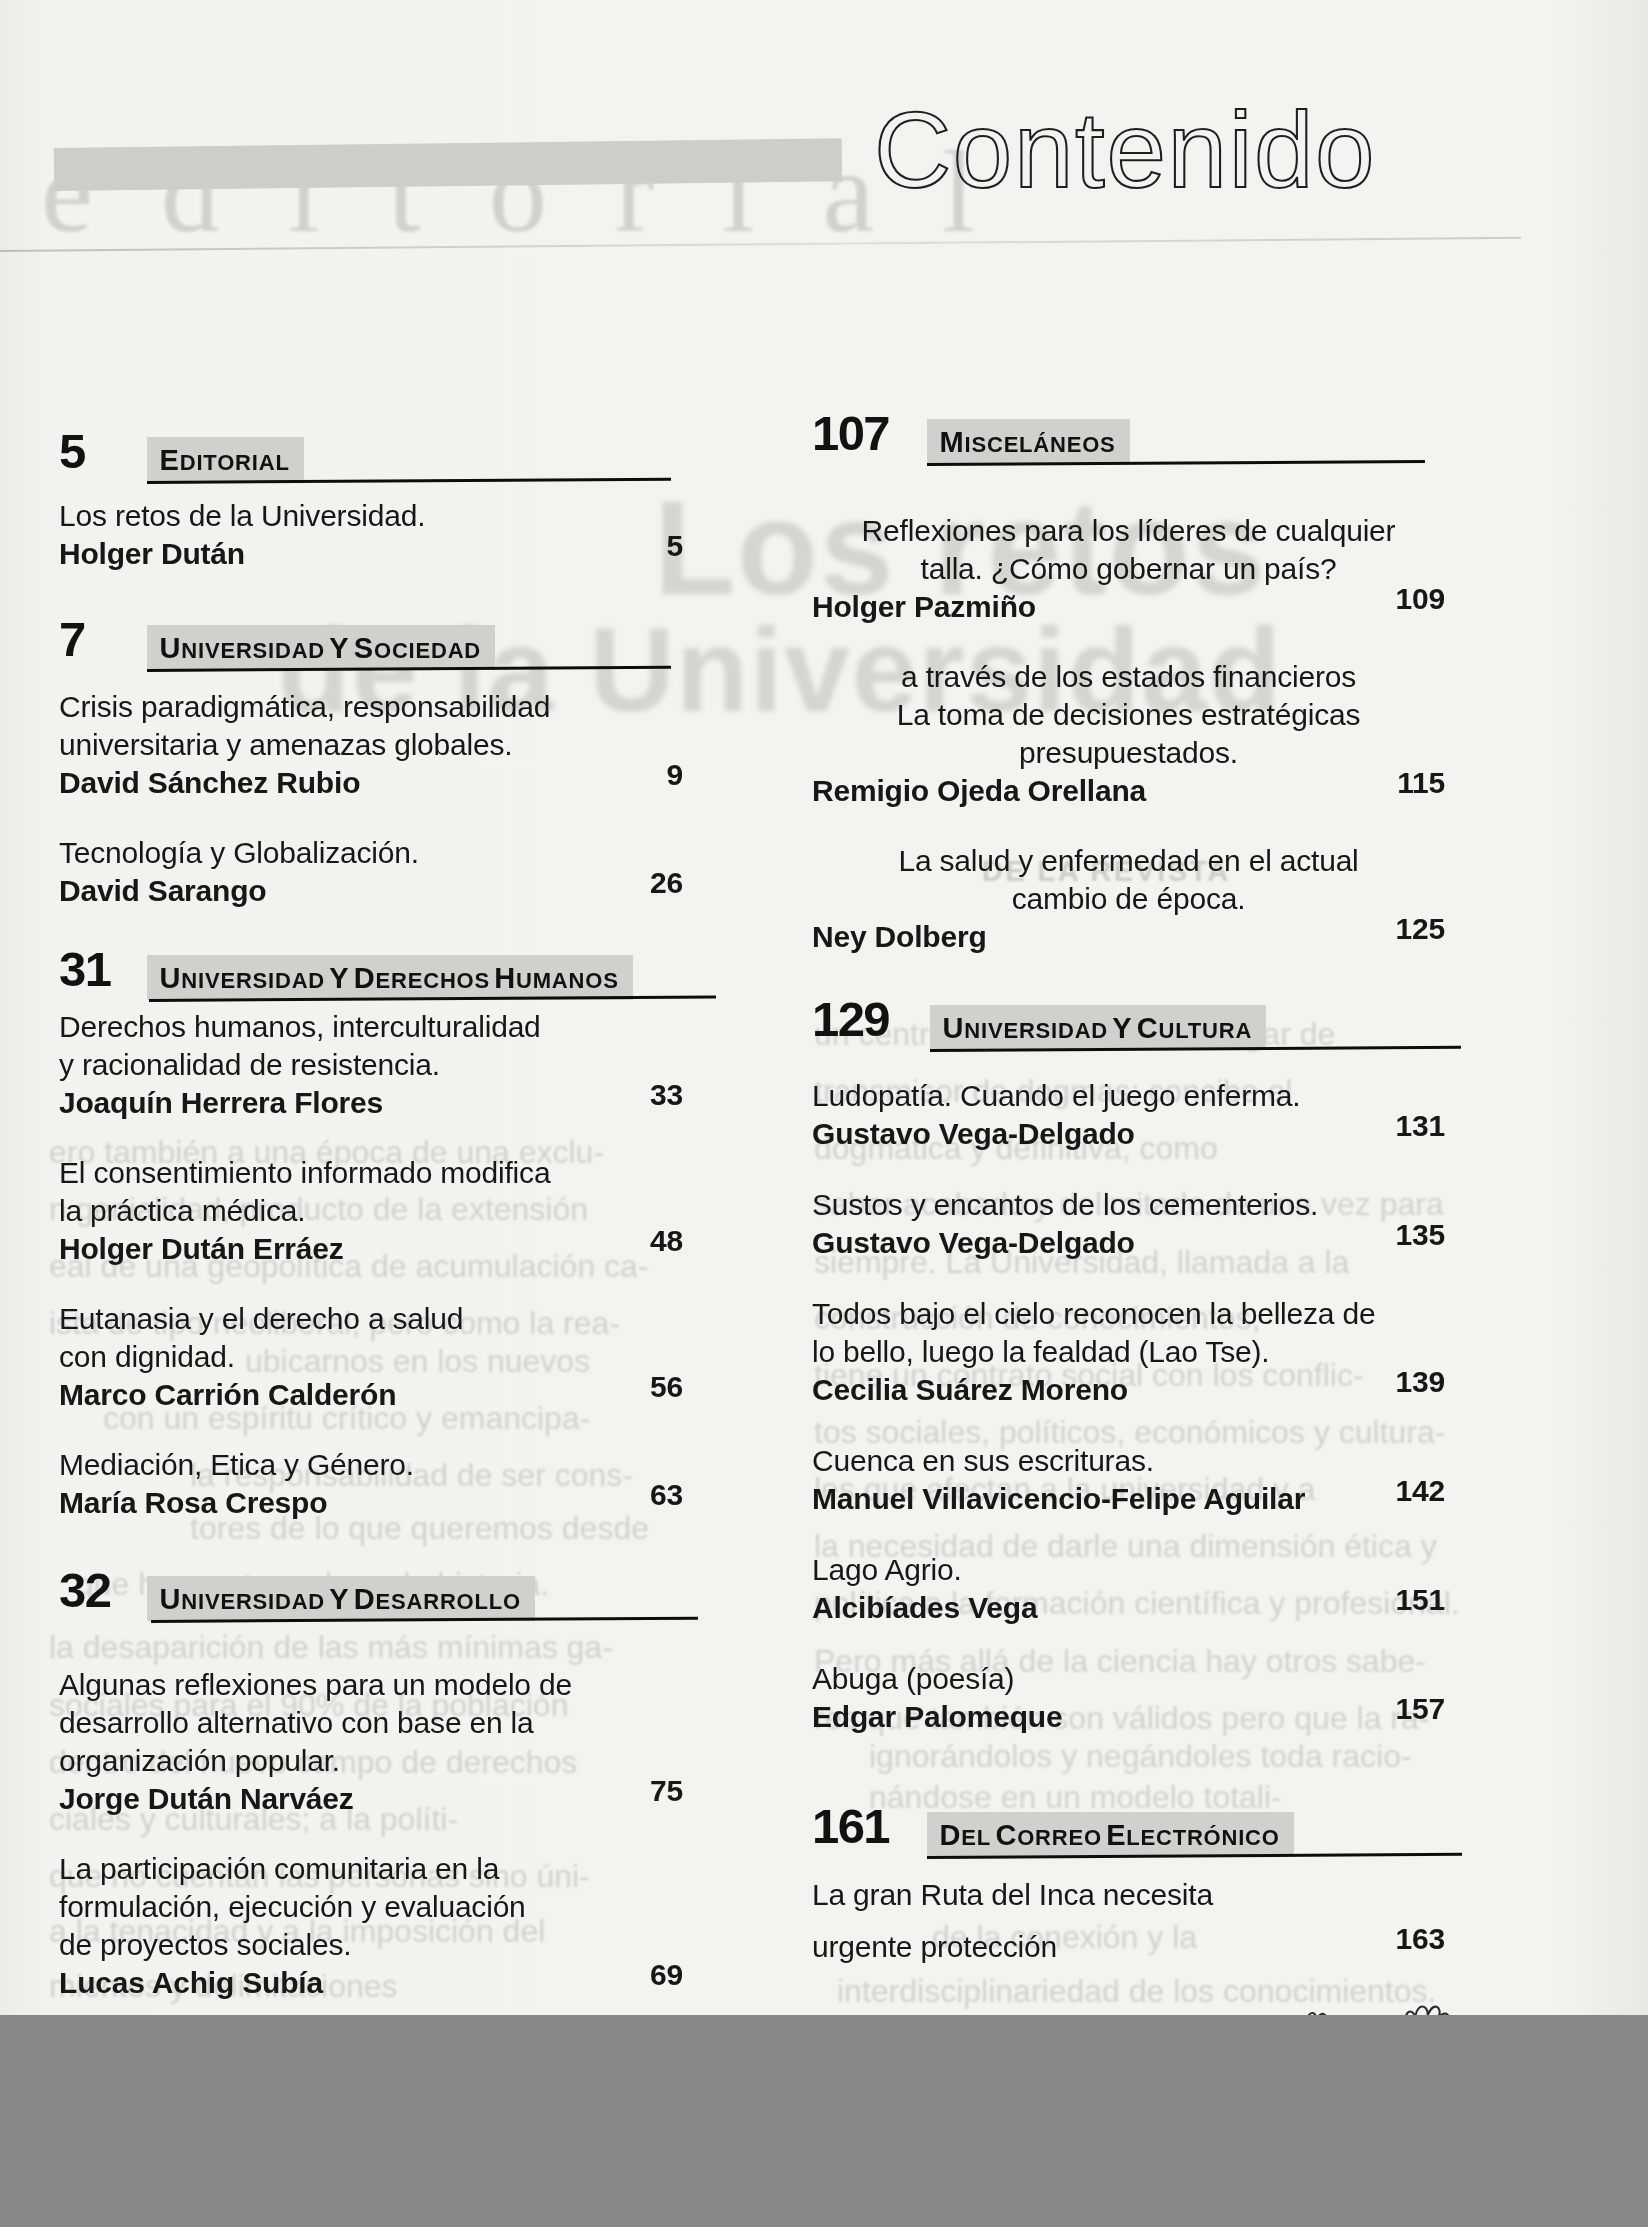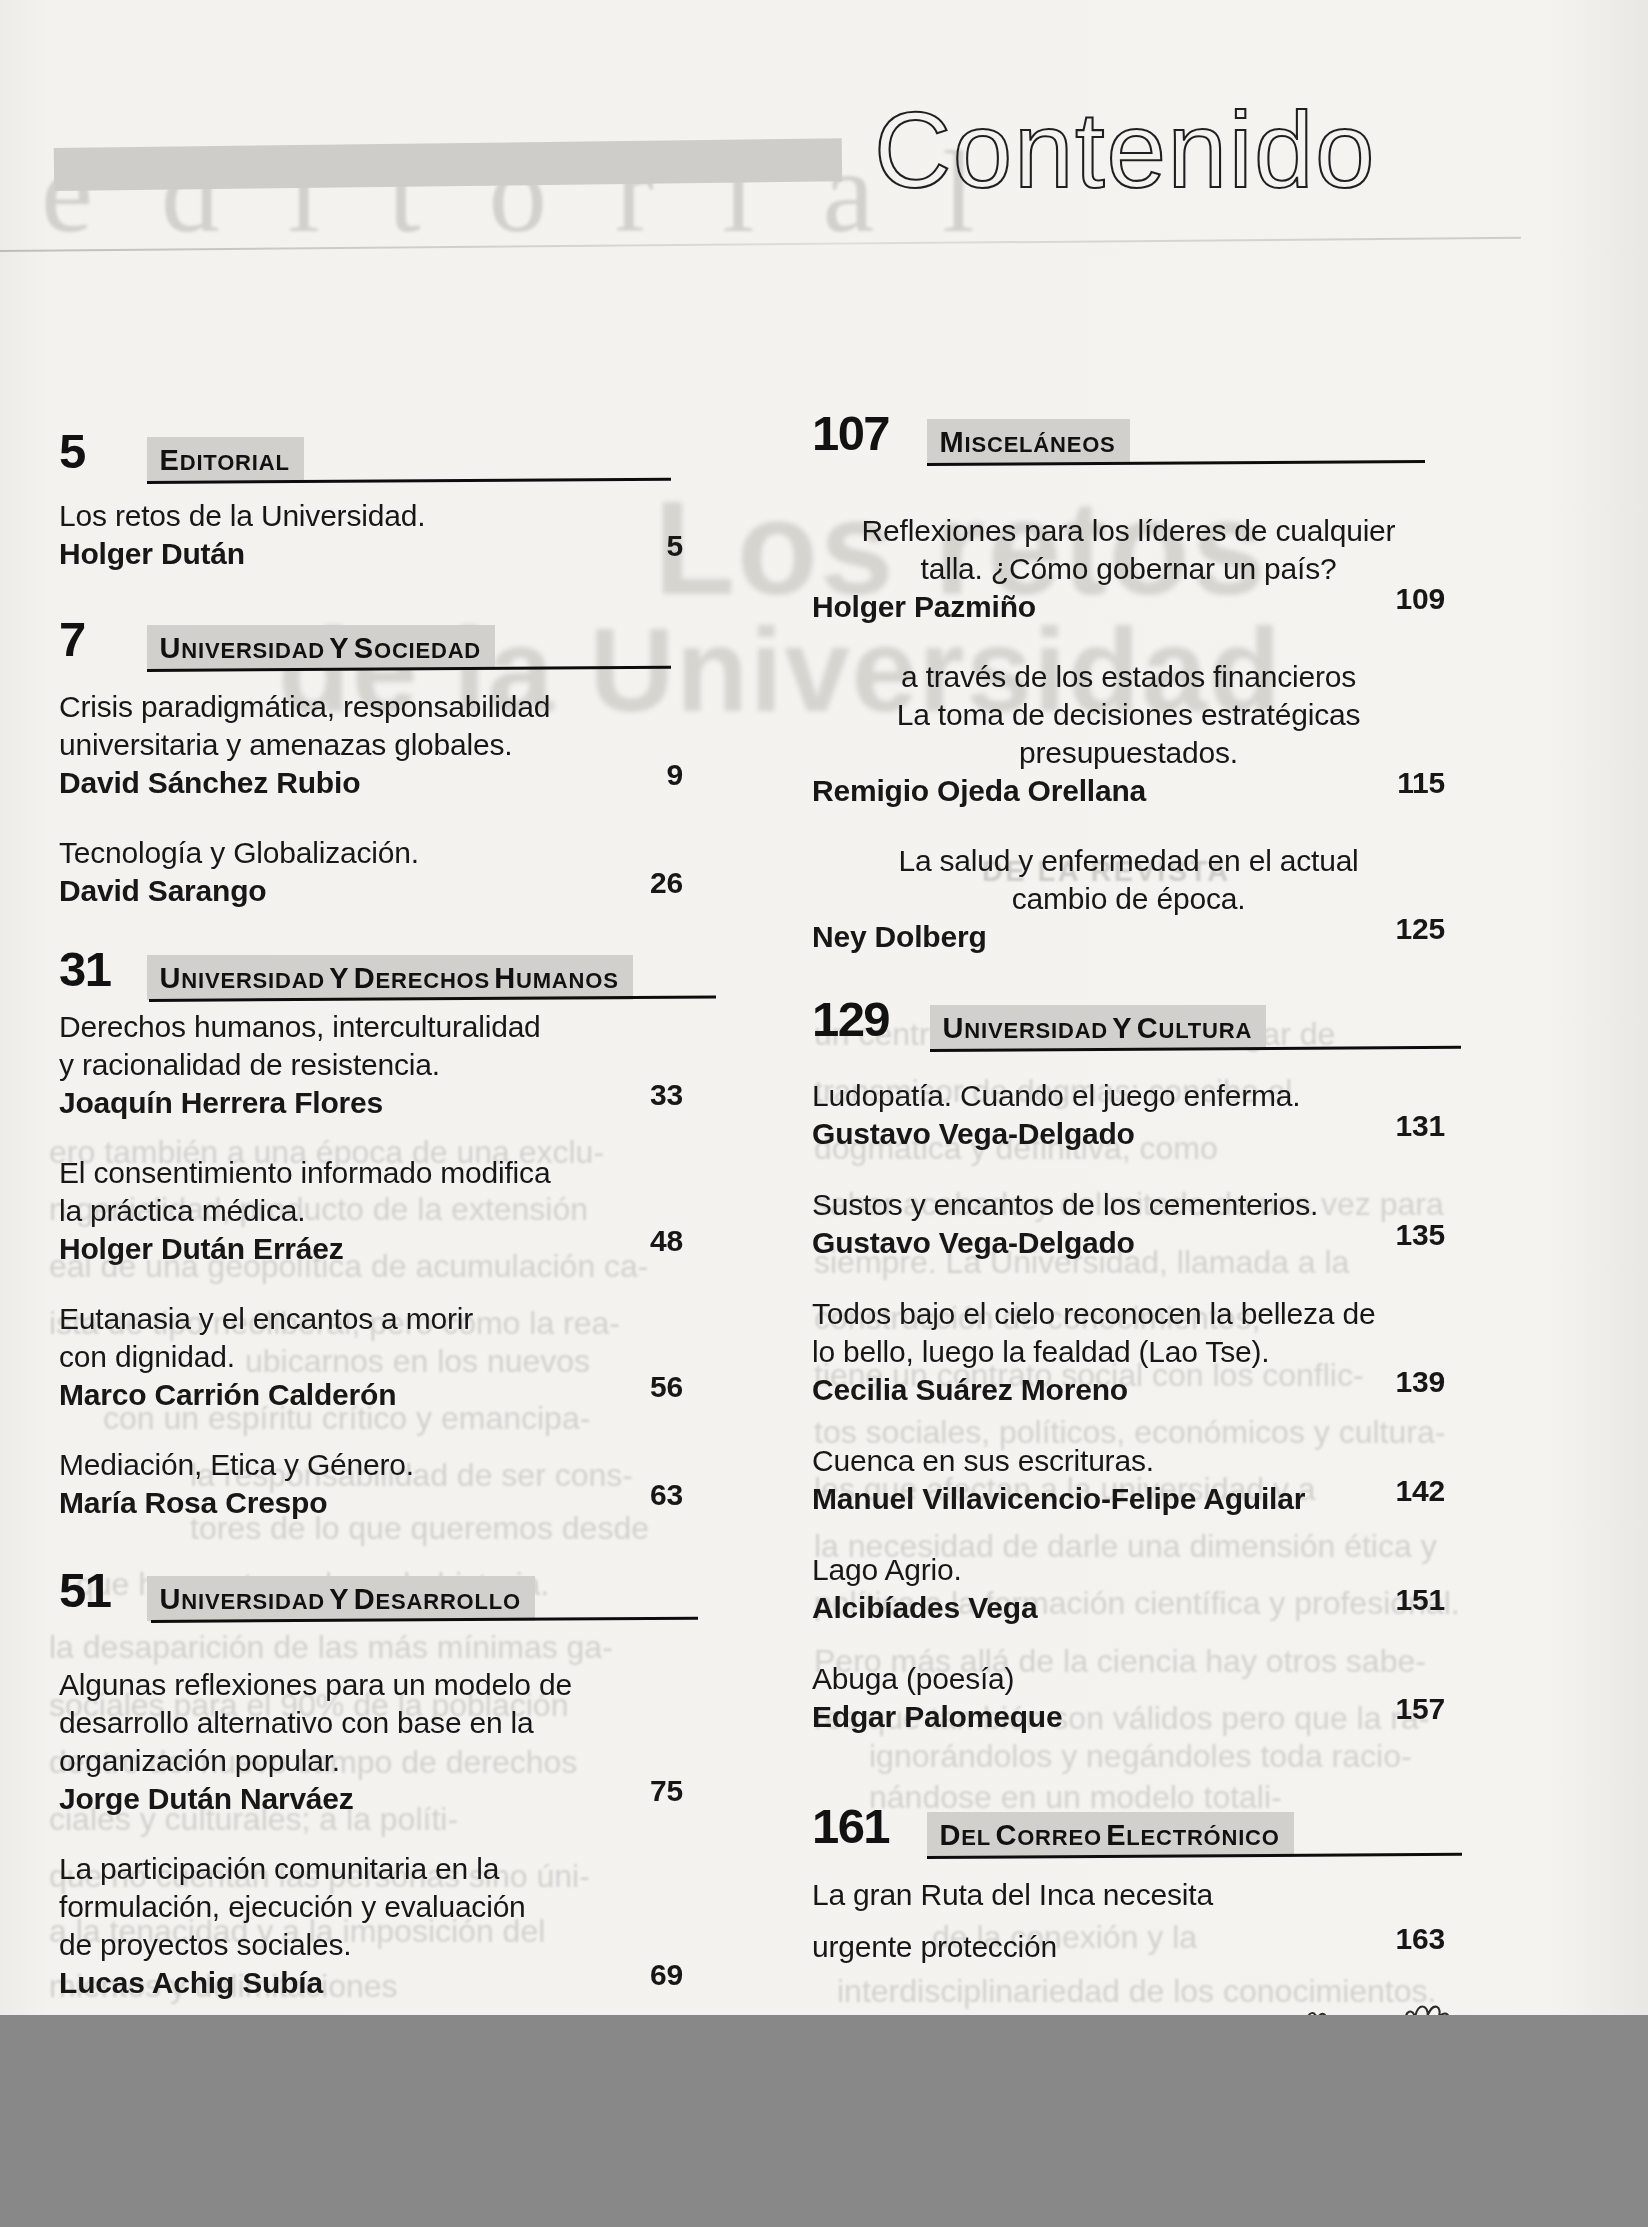--- a/index.html
+++ b/index.html
@@ -217,38 +217,38 @@
           </div>
           <div class="item">
             <div class="line">El consentimiento informado modifica</div>
             <div class="line">la práctica médica.</div>
             <div class="line row">
               <span class="author">Holger Dután Erráez</span>
               <span class="pagenum">48</span>
             </div>
           </div>
           <div class="item">
-            <div class="line">Eutanasia y el encantos a morir</div>
+            <div class="line">Eutanasia y el derecho a salud</div>
             <div class="line">con dignidad.</div>
             <div class="line row">
               <span class="author">Marco Carrión Calderón</span>
               <span class="pagenum">56</span>
             </div>
           </div>
           <div class="item">
             <div class="line">Mediación, Etica y Género.</div>
             <div class="line row">
               <span class="author">María Rosa Crespo</span>
               <span class="pagenum">63</span>
             </div>
           </div>
         </div>
       </div>
       <div class="section" id="sec-desarrollo">
-        <div class="sec-number">51</div>
+        <div class="sec-number">32</div>
         <div class="sec-label" aria-label="UNIVERSIDAD Y DESARROLLO"><span class="cap-big">U</span><span class="cap-small">NIVERSIDAD</span> <span class="cap-big">Y</span> <span class="cap-big">D</span><span class="cap-small">ESARROLLO</span></div>
         <div class="sec-underline"></div>
         <div class="items">
           <div class="item">
             <div class="line">Algunas reflexiones para un modelo de</div>
             <div class="line">desarrollo alternativo con base en la</div>
             <div class="line">organización popular.</div>
             <div class="line row">
               <span class="author">Jorge Dután Narváez</span>
               <span class="pagenum">75</span>

